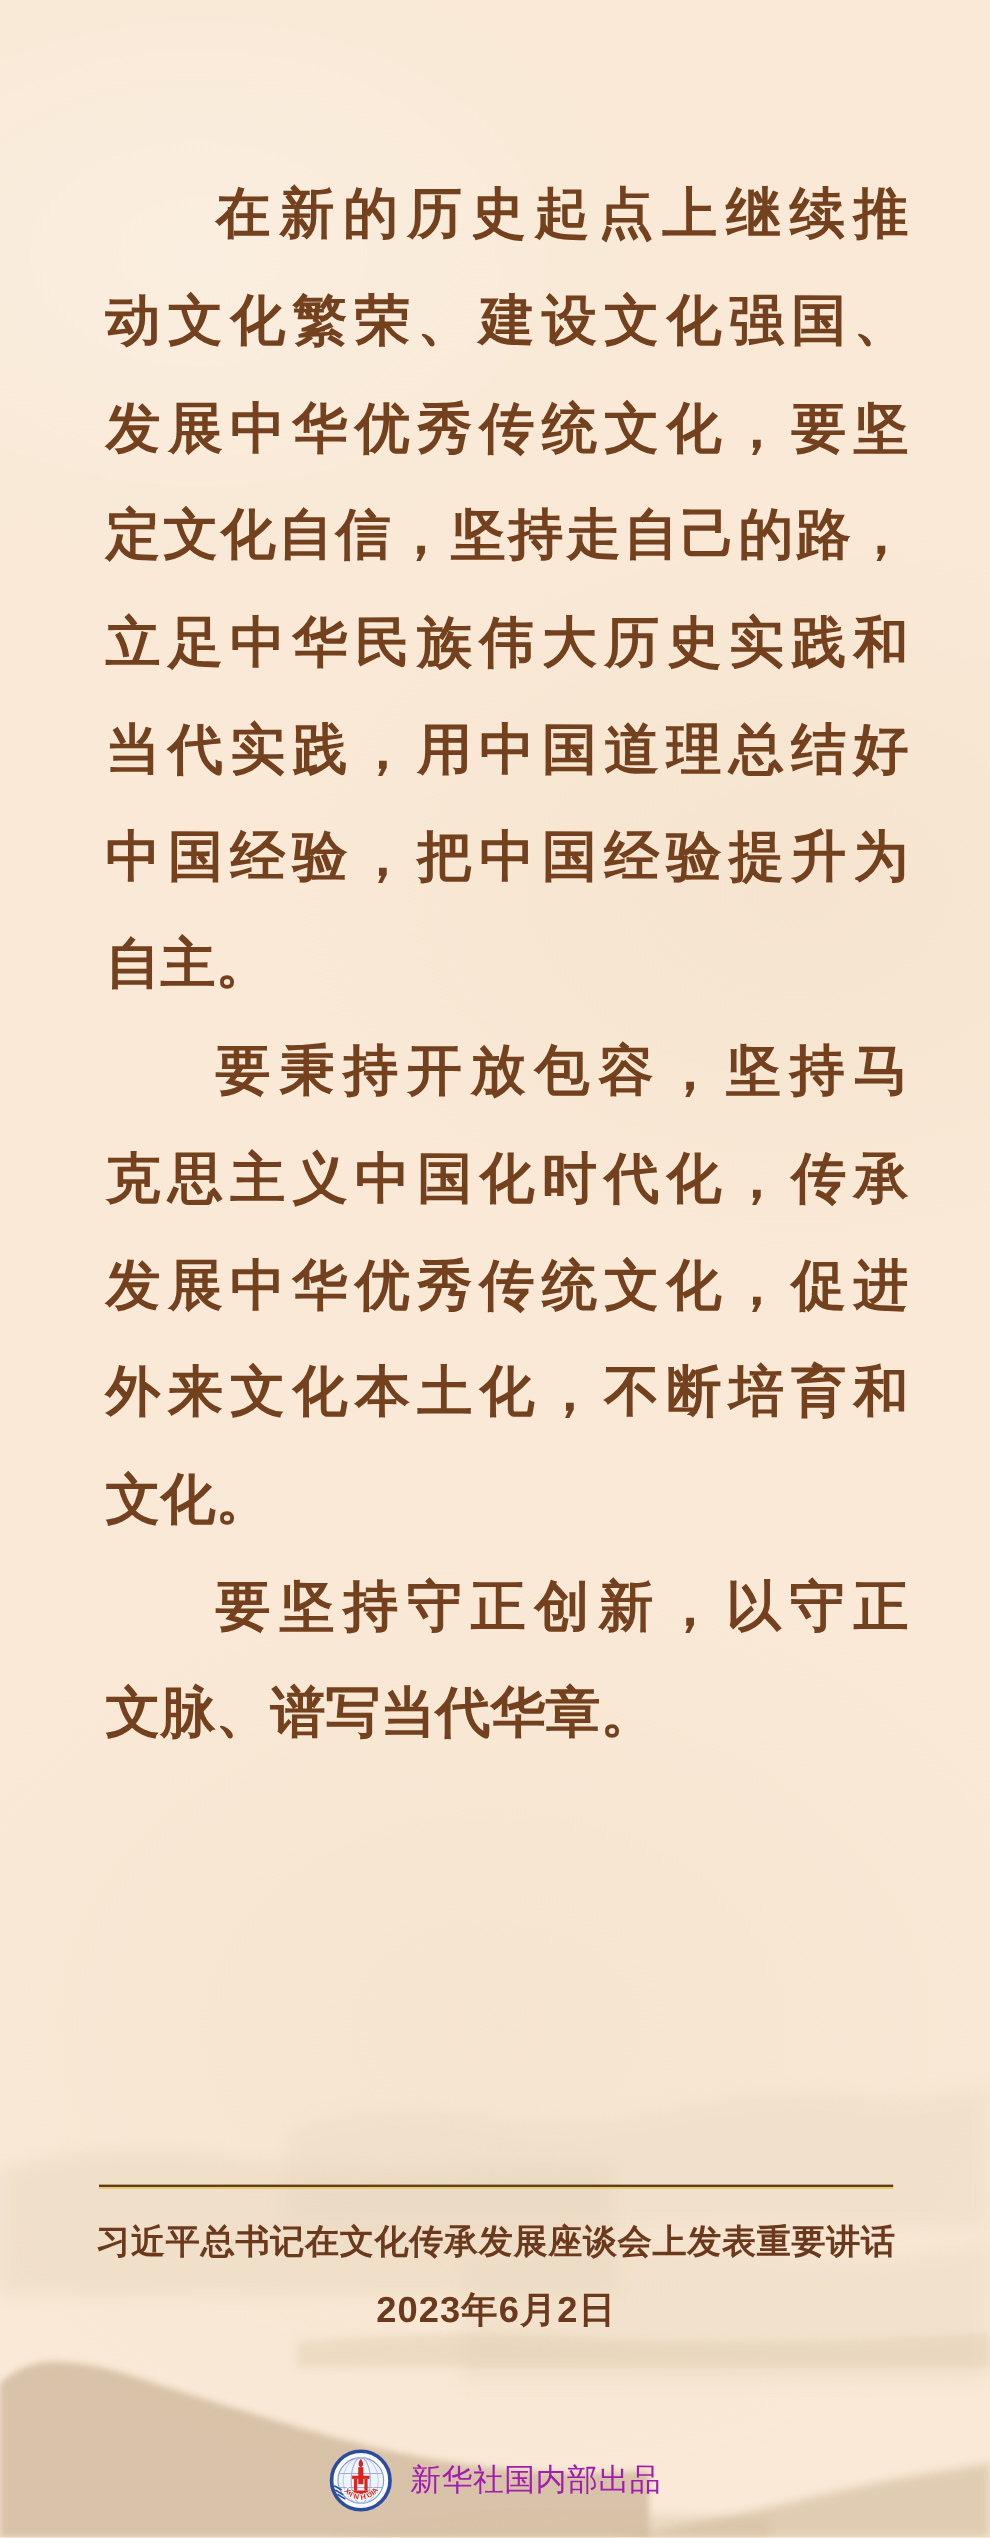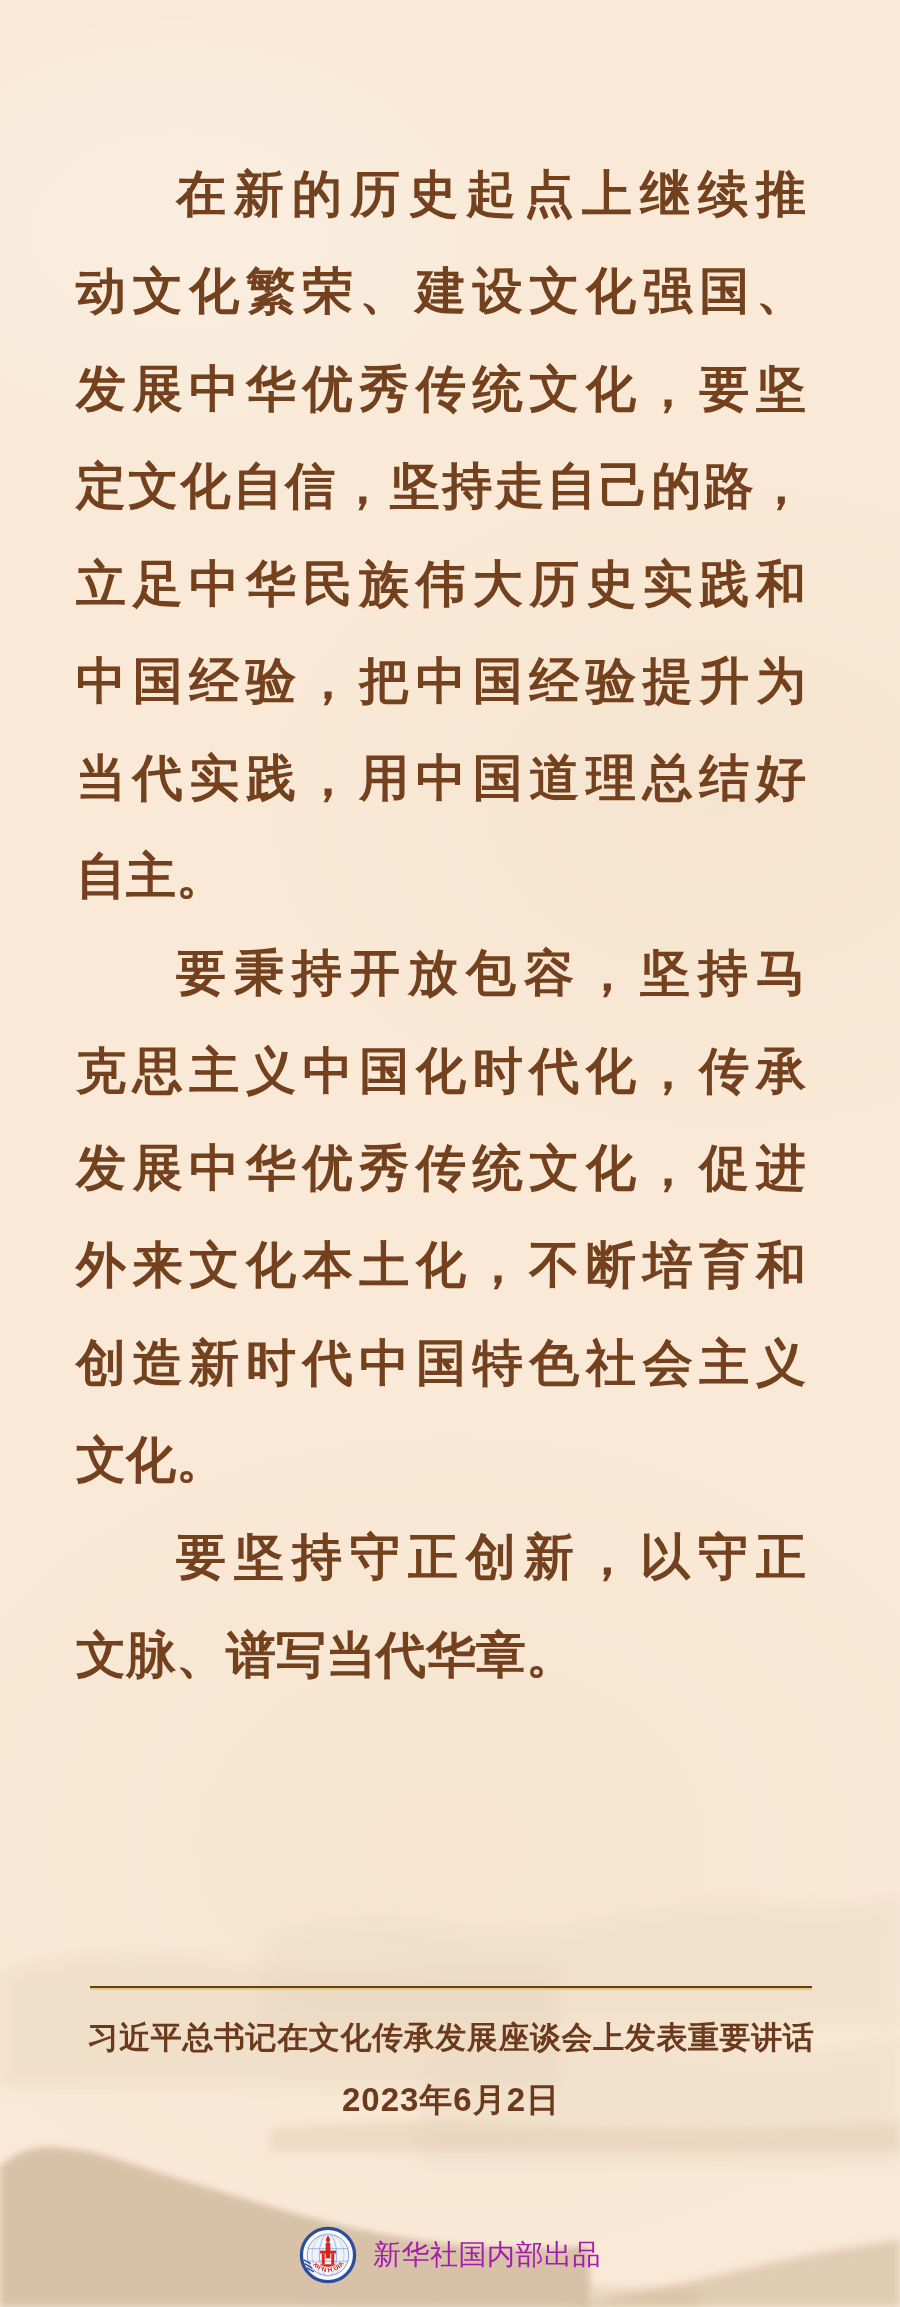--- a/index.html
+++ b/index.html
@@ -14,21 +14,21 @@
   .poster::before{
     content:"";position:absolute;inset:0;
     background:
       radial-gradient(600px 400px at 20% 10%, rgba(255,255,255,.25), transparent 70%),
       radial-gradient(700px 500px at 80% 35%, rgba(230,205,175,.18), transparent 70%),
       radial-gradient(800px 600px at 50% 80%, rgba(233,210,182,.20), transparent 75%);
     pointer-events:none;
   }
   .mountains{position:absolute;left:0;bottom:0;width:900px;height:520px;}
   .speech{
-    position:absolute;left:76px;top:146px;width:730px;
+    position:absolute;left:96px;top:146px;width:730px;
     color:var(--ink,#73411e);
     font-size:50px;font-weight:700;
   }
   .line{
     height:97.4px;line-height:97.4px;
     text-align:justify;text-align-last:justify;
     white-space:nowrap;
   }
   .line.indent{padding-left:100px;}
   .line.no-fill{text-align:left;text-align-last:auto;}
@@ -103,25 +103,25 @@
 
       <div class="line">
         <span>定文化自信，坚持走自己的路，</span>
       </div>
 
       <div class="line">
         <span>立足中华民族伟大历史实践和</span>
       </div>
 
       <div class="line">
-        <span>中国经验，把中国经验提升为</span>
+        <span>当代实践，用中国道理总结好</span>
       </div>
 
       <div class="line">
-        <span>当代实践，用中国道理总结好</span>
+        <span>中国经验，把中国经验提升为</span>
       </div>
 
 
       <div class="line no-fill">
         <span>自主。</span>
       </div>
 
       <div class="line indent">
         <span>要秉持开放包容，坚持马</span>
       </div>
@@ -131,23 +131,20 @@
       </div>
 
       <div class="line">
         <span>发展中华优秀传统文化，促进</span>
       </div>
 
       <div class="line">
         <span>外来文化本土化，不断培育和</span>
       </div>
 
-      <div class="line">
-        <span>创造新时代中国特色社会主义</span>
-      </div>
 
       <div class="line no-fill">
         <span>文化。</span>
       </div>
 
       <div class="line indent">
         <span>要坚持守正创新，以守正</span>
       </div>
 
 

